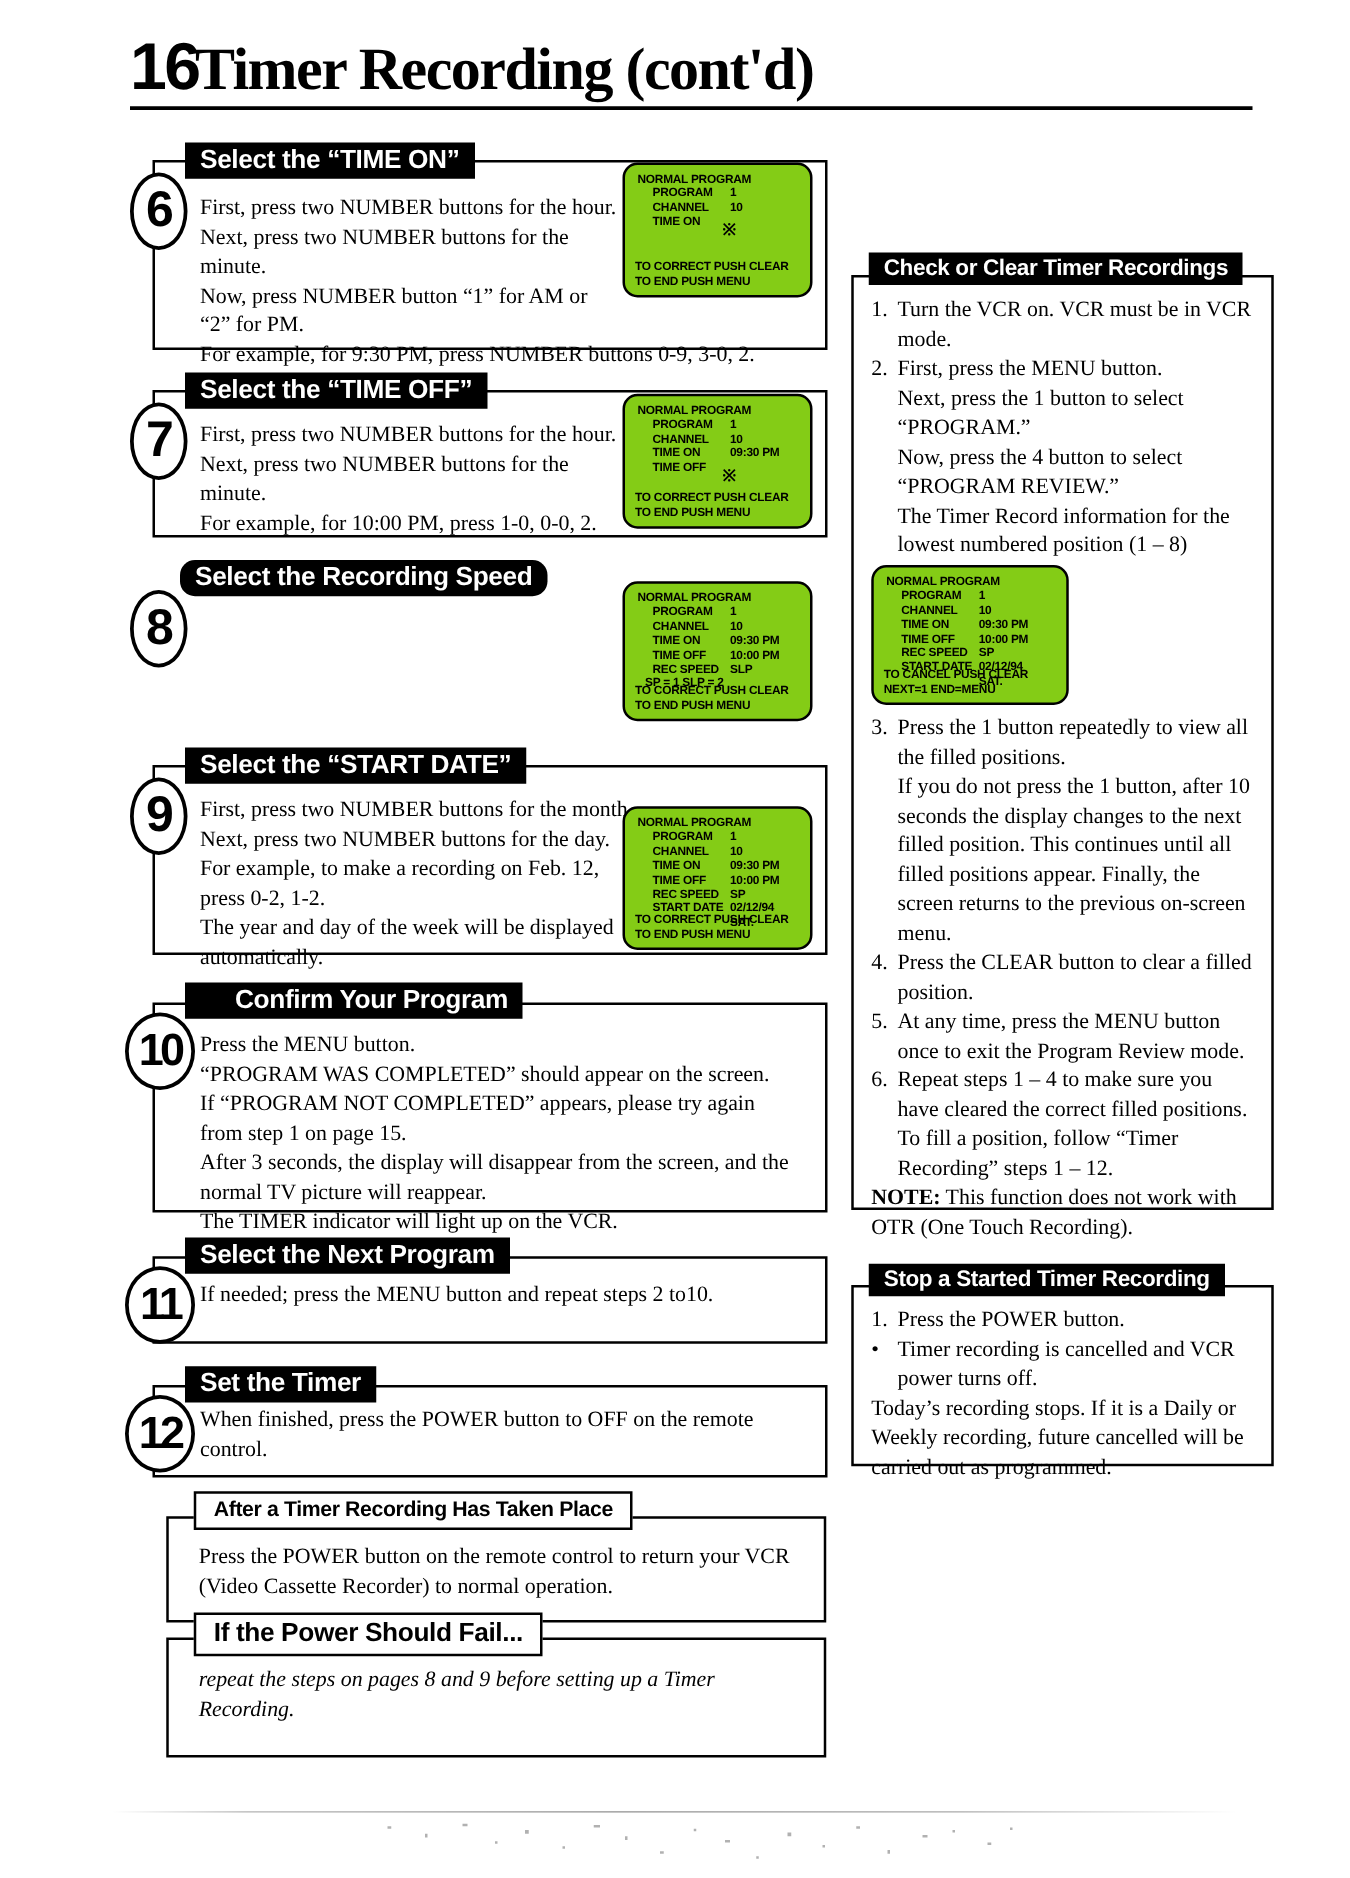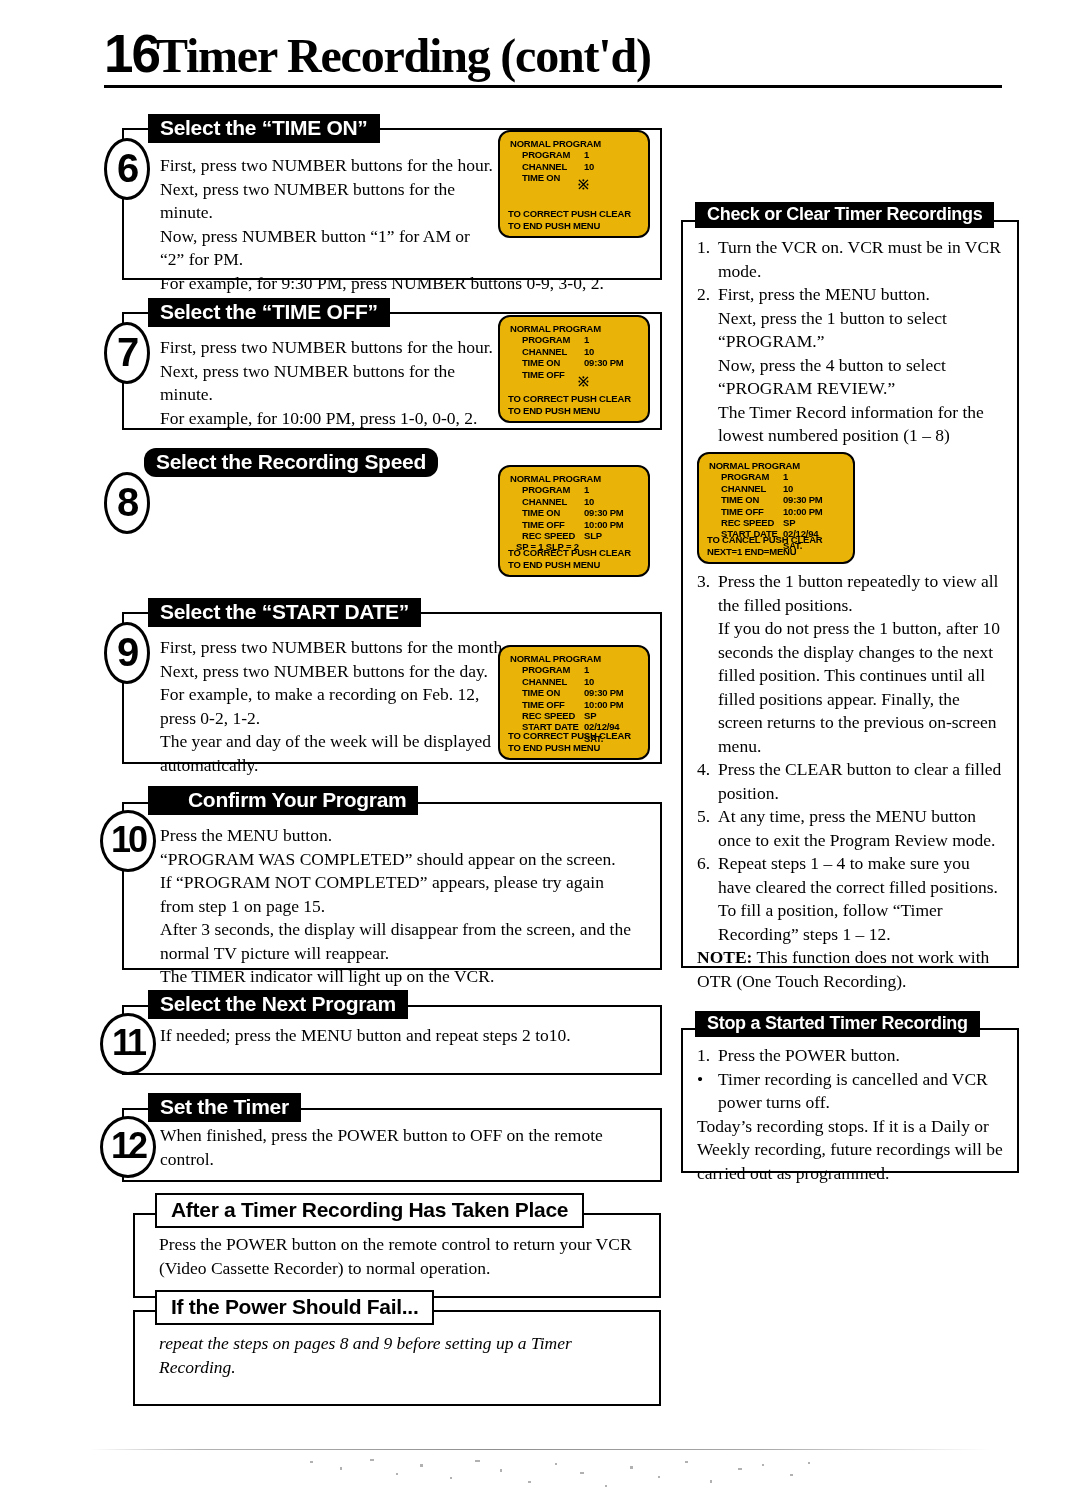--- a/index.html
+++ b/index.html
@@ -88,21 +88,21 @@
   .nlist{position:absolute;font-family:"Liberation Serif", serif;font-size:17.5px;line-height:23.5px;}
   .nrow{display:flex;margin-bottom:0px;}
   .nrow .mk{width:21px;flex:0 0 21px;}
   .nrow .tx{flex:1;white-space:pre-line;}
 
   
   .osd{
     position:absolute;
     border:2px solid #000;
     border-radius:12px;
-    background:#eab308;
+    background:#84cc16;
     box-sizing:border-box;
     font-family:"Liberation Sans", sans-serif;
     font-weight:bold;
     font-size:9.5px;
     line-height:11.4px;
     letter-spacing:-0.2px;
     padding:6px 8px 5px 8px;
     overflow:hidden;
   }
   .osd .hdr{padding-left:2px;}
@@ -303,21 +303,21 @@
     <div class="body-txt" style="left:36px;top:14px;width:495px;">When finished, press the POWER button to OFF on the remote
 control.</div>
   </div>
   <div class="chip" style="left:148px;top:1093px;font-size:21px;">Set the Timer</div>
   <div class="badge wide" style="left:100px;top:1116px;">12</div>
 
   <div class="box" style="left:133px;top:1213px;width:528px;height:85px;">
     <div class="body-txt" style="left:24px;top:18px;width:480px;">Press the POWER button on the remote control to return your VCR
 (Video Cassette Recorder) to normal operation.</div>
   </div>
-  <div class="chip outline" style="left:155px;top:1193px;font-size:21px;">After a Timer Recording Has Taken Place</div>
+  <div class="chip outline" style="left:155px;top:1193px;font-size:17px;">After a Timer Recording Has Taken Place</div>
 
   <div class="box" style="left:133px;top:1310px;width:528px;height:96px;">
     <div class="body-txt" style="left:24px;top:20px;width:480px;font-style:italic;">repeat the steps on pages 8 and 9 before setting up a Timer
 Recording.</div>
   </div>
   <div class="chip outline" style="left:155px;top:1290px;font-size:21px;">If the Power Should Fail...</div>
 
   <div class="box" style="left:681px;top:220px;width:338px;height:748px;"></div>
   <div class="chip" style="left:695px;top:202px;font-size:18px;">Check or Clear Timer Recordings</div>
 
@@ -418,21 +418,21 @@
       <span class="mk">1.</span>
       <span class="tx">Press the POWER button.</span>
     </div>
     <div class="nrow">
       <span class="mk">•</span>
       <span class="tx">Timer recording is cancelled and VCR
 power turns off.</span>
     </div>
     <div class="nrow" style="display:block;">
       <span style="white-space:pre-line;">Today’s recording stops. If it is a Daily or
-Weekly recording, future recordings will be
+Weekly recording, future cancelled will be
 carried out as programmed.</span>
     </div>
   </div>
 
   <div class="rule-bottom"></div>
   <svg class="speckle" viewBox="0 0 520 40" preserveAspectRatio="none">
     <g fill="#222">
       <rect x="10" y="6" width="3" height="2"></rect>
         <rect x="40" y="12" width="2" height="3"></rect>
       <rect x="70" y="4" width="4" height="2"></rect>

